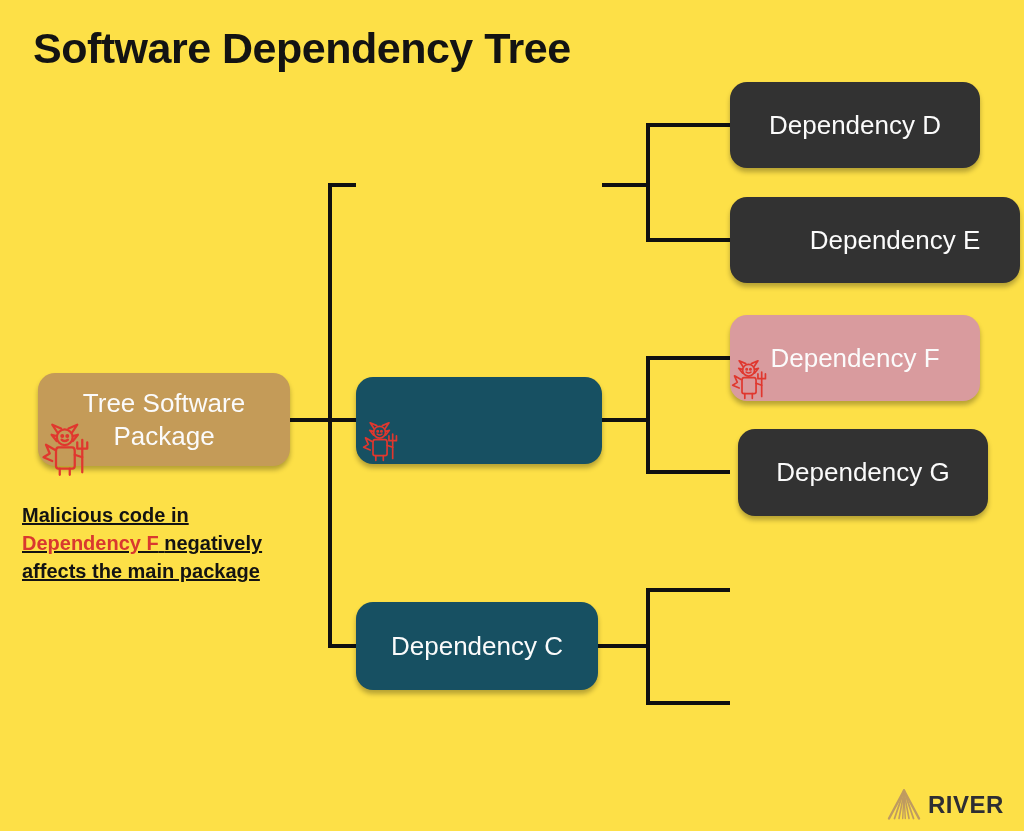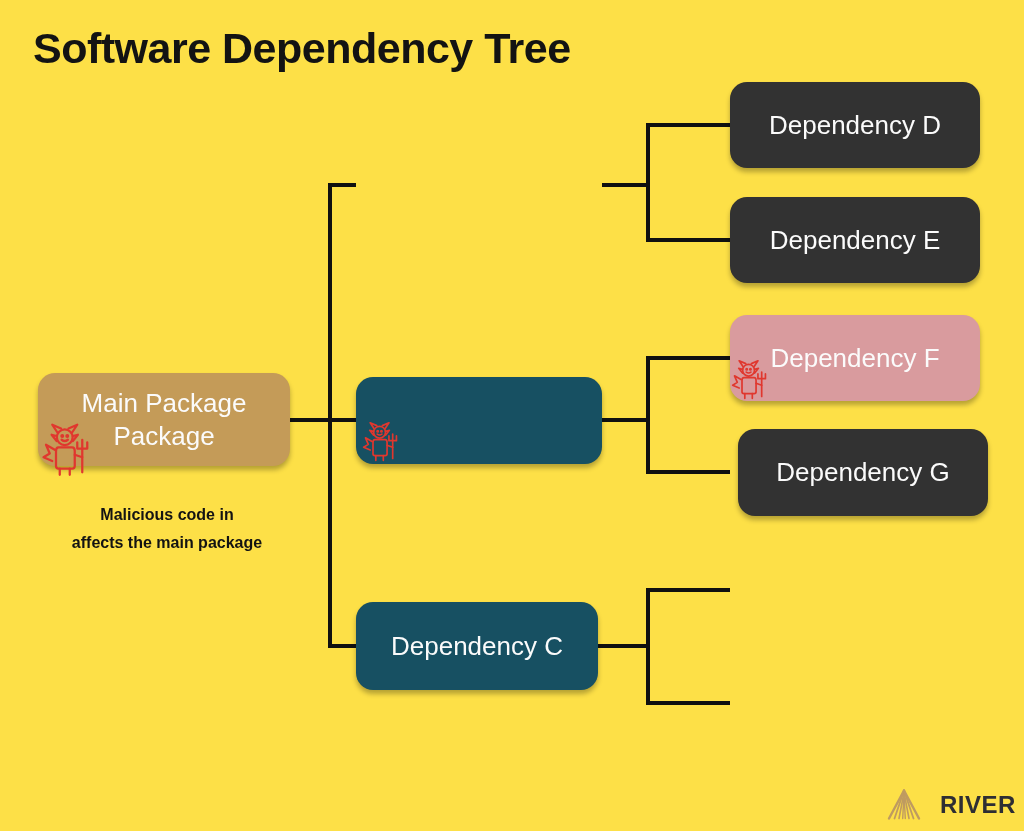--- a/index.html
+++ b/index.html
@@ -22,26 +22,26 @@
   .node-label{text-align:center;line-height:1.25;}
   .main-label{width:220px;}
 
   
   .devil{position:absolute;pointer-events:none;}
   .devil-main{left:-2px;bottom:-15px;width:60px;height:60px;}
   .devil-b{left:2px;bottom:-1px;width:45px;height:45px;}
   .devil-f{left:-3px;bottom:-2px;width:45px;height:45px;}
 
   
-  .caption{position:absolute;left:22px;top:501px;width:290px;text-align:center;
-    font-size:16px;font-weight:bold;color:#131313;line-height:28px;}
+  .caption{position:absolute;left:22px;top:501px;width:290px;text-align:left;
+    font-size:20px;font-weight:bold;color:#131313;line-height:28px;text-decoration:underline;}
   .red{color:#D9382F;}
 
   
-  .logo{position:absolute;left:884px;top:788px;display:flex;align-items:center;gap:16px;}
+  .logo{position:absolute;left:884px;top:788px;display:flex;align-items:center;gap:4px;}
   .logo-icon{width:40px;height:33px;display:block;}
   .logo-text{font-size:24px;font-weight:bold;color:#2E2E33;letter-spacing:0.5px;}
 </style>
 </head>
 <body>
 
 <div class="canvas">
 
   <h1 class="page-title">Software Dependency Tree</h1>
 
@@ -59,21 +59,21 @@
   <div class="edge" style="left:646px;top:356px;width:4px;height:118px;"></div>
   <div class="edge" style="left:646px;top:356px;width:84px;height:4px;"></div>
   <div class="edge" style="left:646px;top:470px;width:84px;height:4px;"></div>
 
   <div class="edge" style="left:598px;top:644px;width:50px;height:4px;"></div>
   <div class="edge" style="left:646px;top:588px;width:4px;height:117px;"></div>
   <div class="edge" style="left:646px;top:588px;width:84px;height:4px;"></div>
   <div class="edge" style="left:646px;top:701px;width:84px;height:4px;"></div>
 
   <div class="node gold" style="left:38px;top:373px;width:252px;height:93px;">
-    <span class="node-label main-label">Main Package Package</span>
+    <span class="node-label main-label">Tree Software Package</span>
     <svg class="devil devil-main" viewBox="0 0 48 48">
       <g stroke="#E0372E" fill="none" stroke-width="1.8" stroke-linecap="round" stroke-linejoin="round">
         <path d="M17 9 L13 3 L20 6"></path>
           <path d="M29 9 L33 3 L26 6"></path>
         <path d="M16.5 12 L12.5 11 L16.5 16"></path>
           <path d="M29.5 12 L33.5 11 L29.5 16"></path>
         <circle cx="23" cy="13" r="6.3"></circle>
         <circle cx="21" cy="12" r="0.7" fill="#E0372E"></circle>
           <circle cx="25" cy="12" r="0.7" fill="#E0372E"></circle>
         <path d="M20.5 15 Q23 17 25.5 15"></path>
@@ -82,20 +82,21 @@
         <path d="M37 41 V22"></path>
           <path d="M33 17 V22 M37 15 V21 M41 17 V22 M33 22 H41"></path>
         <path d="M31 27 L37 29"></path>
         <path d="M19 38 V43 M27 38 V43"></path>
       </g>
     </svg>
   </div>
 
   <div class="caption">
     <div><span>Malicious code in</span></div>
+    <div><span class="red">Dependency F</span> <span>negatively</span></div>
     <div><span>affects the main package</span></div>
   </div>
 
 
   <div class="node teal" style="left:356px;top:377px;width:246px;height:87px;">
     <svg class="devil devil-b" viewBox="0 0 48 48">
       <g stroke="#E0372E" fill="none" stroke-width="1.8" stroke-linecap="round" stroke-linejoin="round">
         <path d="M17 9 L13 3 L20 6"></path>
           <path d="M29 9 L33 3 L26 6"></path>
         <path d="M16.5 12 L12.5 11 L16.5 16"></path>
@@ -115,21 +116,21 @@
   </div>
 
   <div class="node teal" style="left:356px;top:602px;width:242px;height:88px;">
     <span class="node-label">Dependency C</span>
   </div>
 
   <div class="node dark" style="left:730px;top:82px;width:250px;height:86px;">
     <span class="node-label">Dependency D</span>
   </div>
 
-  <div class="node dark" style="left:730px;top:197px;width:250px;height:86px;">
+  <div class="node dark" style="left:730px;top:197px;width:250px;height:86px;padding-left:40px;">
     <span class="node-label">Dependency E</span>
   </div>
 
   <div class="node pink" style="left:730px;top:315px;width:250px;height:86px;">
     <span class="node-label">Dependency F</span>
     <svg class="devil devil-f" viewBox="0 0 48 48">
       <g stroke="#E0372E" fill="none" stroke-width="1.8" stroke-linecap="round" stroke-linejoin="round">
         <path d="M17 9 L13 3 L20 6"></path>
           <path d="M29 9 L33 3 L26 6"></path>
         <path d="M16.5 12 L12.5 11 L16.5 16"></path>

